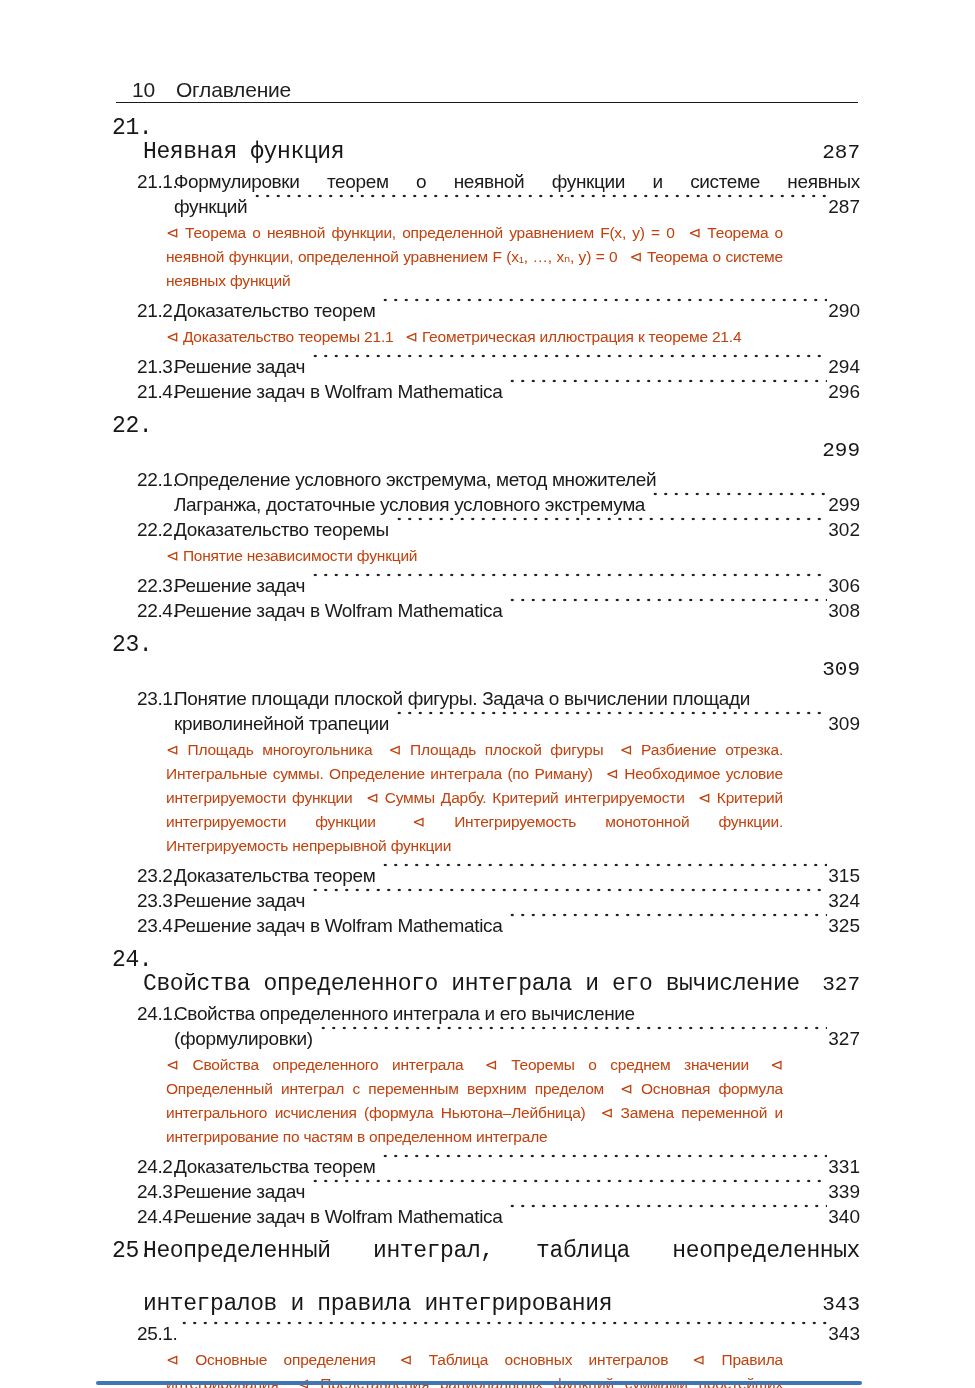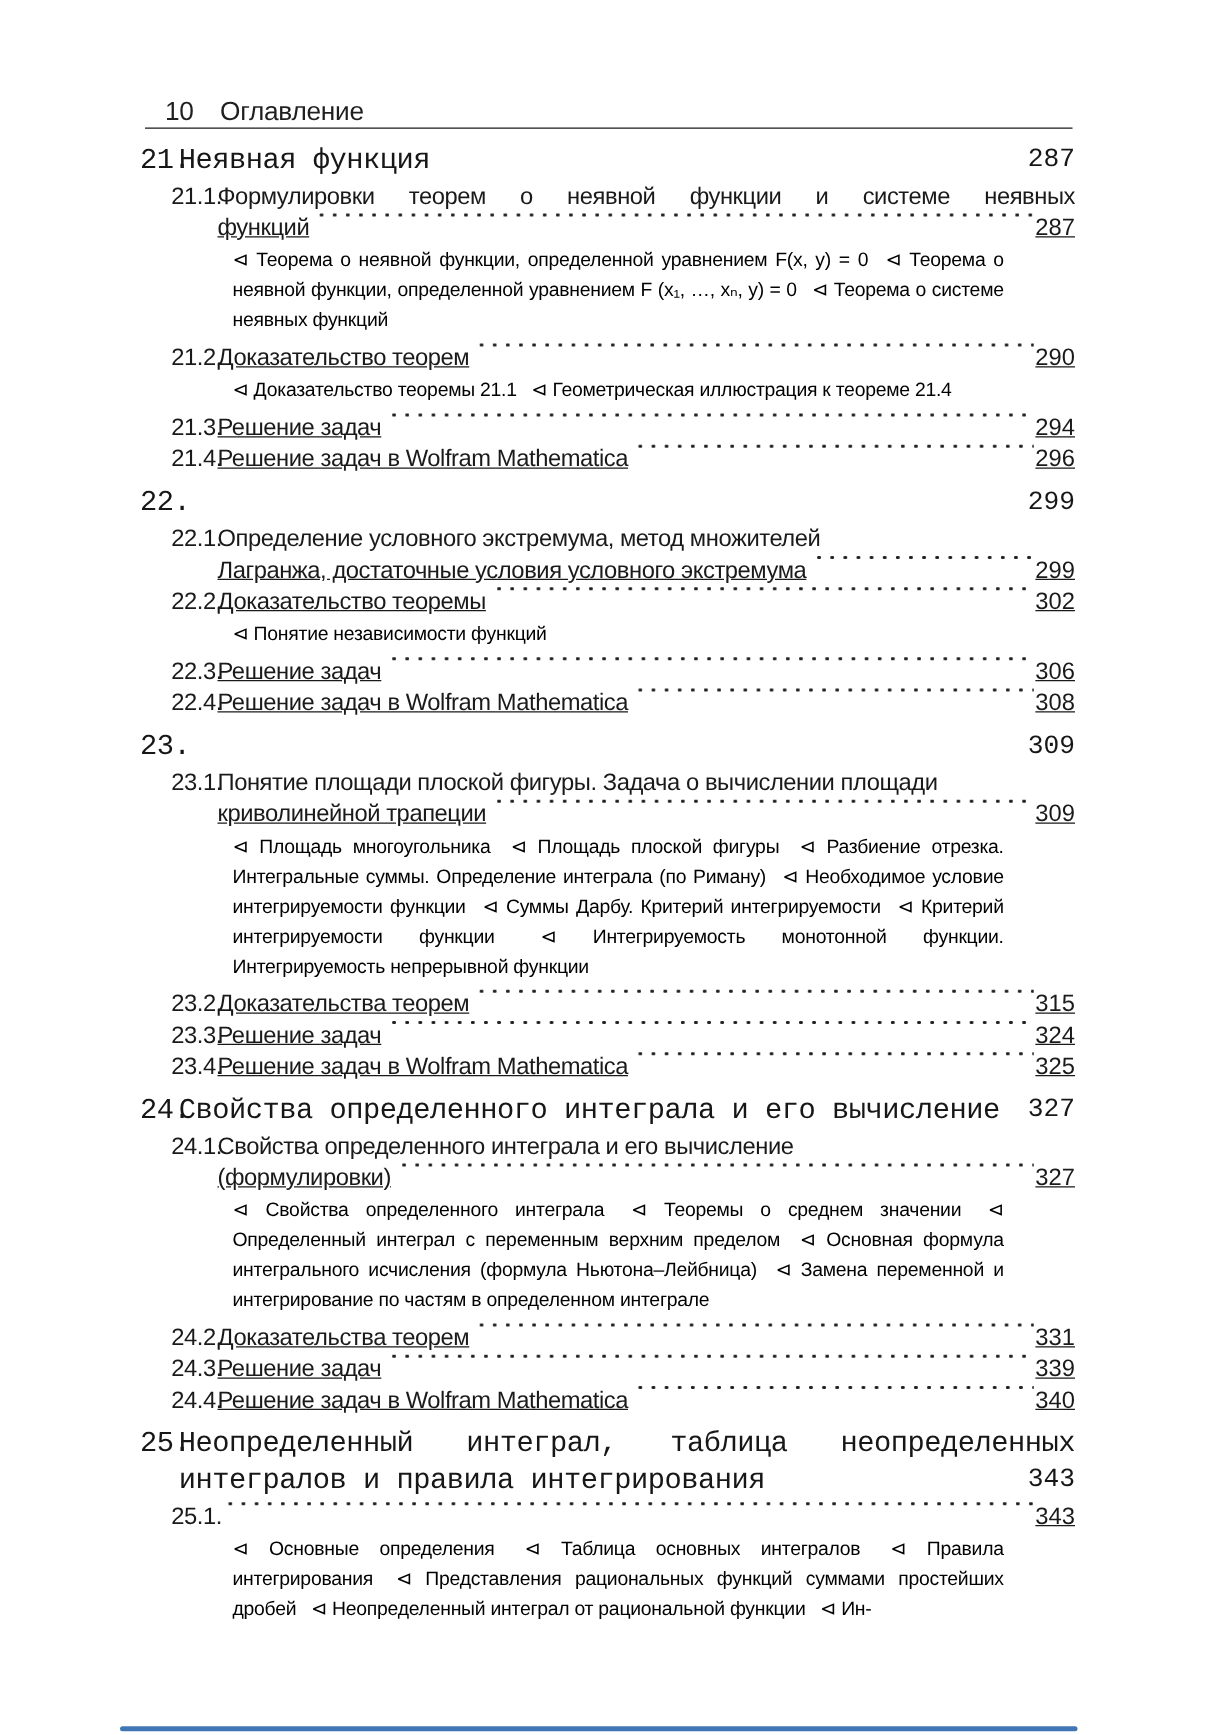--- a/index.html
+++ b/index.html
@@ -28,46 +28,46 @@
   
   .chapter {
     display: flex; margin-top: 8px; margin-bottom: 2px;
     font-size: 23px; line-height: 29px; letter-spacing: -0.4px; color: #171717; font-family: Liberation Mono, monospace;
   }
   .chapter:first-child { margin-top: 2px; }
   .ch-num { width: 31px; flex: 0 0 31px; }
   .ch-rest { flex: 1; min-width: 0; }
   .ch-line { display: block; }
   .ch-line.stretch { text-align: justify; text-align-last: justify; }
-  .ch-line.last { display: flex; align-items: flex-end; }
+  .ch-line.last { display: flex; align-items: flex-end; margin-top: 24px; }
   .ch-gap { flex: 1; }
   .ch-page { font-size: 21px; letter-spacing: 0; }
   
   .sec {
     display: flex; margin-left: 25px;
     font-size: 19px; line-height: 25px; letter-spacing: -0.35px; color: #1a1a1a;
   }
   .sec-num { width: 37px; flex: 0 0 37px; }
   .sec-rest { flex: 1; min-width: 0; }
   .sec-line { display: block; }
   .sec-line.stretch { text-align: justify; text-align-last: justify; }
-  .sec-line.last { display: flex; align-items: flex-start; text-decoration: underline; }
+  .sec-line.last { display: flex; align-items: flex-start; }
   .leader {
     flex: 1; align-self: stretch; margin: 0 1px 0 5px; min-width: 14px;
     background-image: radial-gradient(circle, #222 1.3px, rgba(0,0,0,0) 1.55px);
     background-size: 10.5px 4px;
     background-repeat: repeat-x;
     background-position: 3px bottom 5px;
   }
   .sec-page { letter-spacing: 0; }
   
   .topics {
-    margin: 2px 0 5px 74px; width: 617px;
+    margin: 2px 0 5px 54px; width: 617px;
     font-size: 15.5px; line-height: 24px; letter-spacing: -0.2px;
-    text-align: justify; color: #000000;
+    text-align: justify; color: #c2410c;
   }
   
   .progress-bar {
     position: absolute; left: 96px; top: 1381px; width: 766px; height: 4px;
     background: #4176b4; border-radius: 2px;
   }
 </style>
 </head>
 <body>
 

